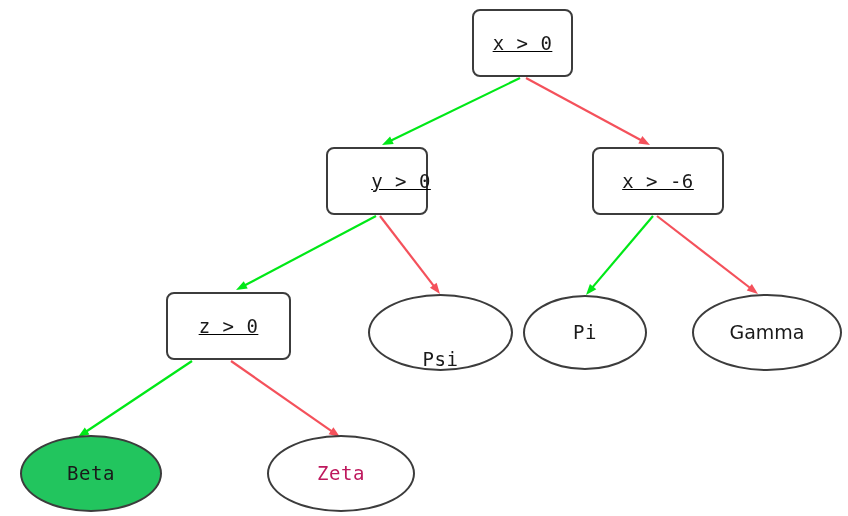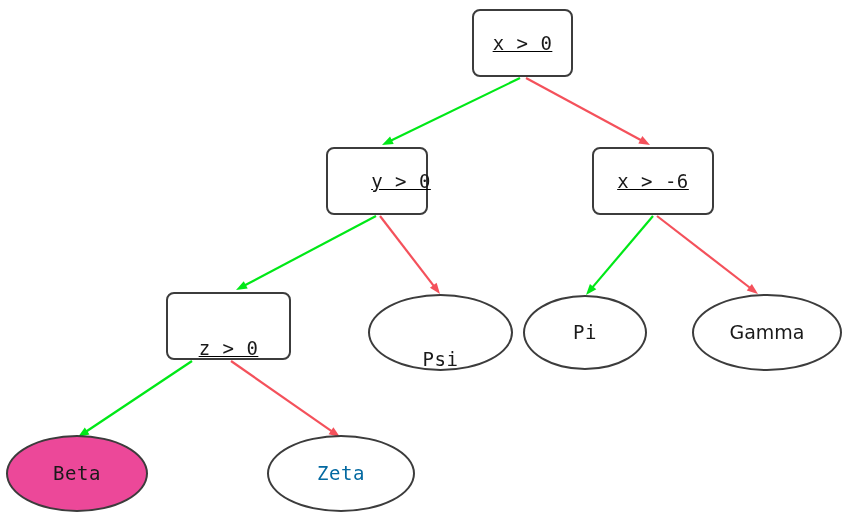--- a/index.html
+++ b/index.html
@@ -92,36 +92,36 @@
       </g>
     </svg>
 
   <div id="node-layer">
       <div class="node node-box" style="left: 472px; top: 9px; width: 101px; height: 68px; border-color: rgb(60, 60, 60); background: rgb(255, 255, 255);">
         <span class="node-label" style="color: rgb(26, 26, 26);">x &gt; 0</span>
       </div>
       <div class="node node-box" style="left: 326px; top: 147px; width: 102px; height: 68px; border-color: rgb(60, 60, 60); background: rgb(255, 255, 255);">
         <span class="node-label" style="color: rgb(26, 26, 26); margin-left: 48px;">y &gt; 0</span>
       </div>
-      <div class="node node-box" style="left: 592px; top: 147px; width: 122px; height: 68px; border-color: rgb(60, 60, 60); background: rgb(255, 255, 255);">
+      <div class="node node-box" style="left: 592px; top: 147px; width: 132px; height: 68px; border-color: rgb(60, 60, 60); background: rgb(255, 255, 255);">
         <span class="node-label" style="color: rgb(26, 26, 26);">x &gt; -6</span>
       </div>
-      <div class="node node-box" style="left: 166px; top: 292px; width: 125px; height: 68px; border-color: rgb(60, 60, 60); background: rgb(255, 255, 255); align-items: flex-end;">
+      <div class="node node-box" style="left: 166px; top: 292px; width: 125px; height: 68px; border-color: rgb(60, 60, 60); background: rgb(255, 255, 255);">
         <span class="node-label" style="color: rgb(26, 26, 26);">z &gt; 0</span>
       </div>
       <div class="node node-ellipse" style="left: 368px; top: 294px; width: 145px; height: 77px; border-color: rgb(60, 60, 60); background: rgb(255, 255, 255); align-items: flex-end;">
         <span class="node-label" style="color: rgb(26, 26, 26);">Psi</span>
       </div>
       <div class="node node-ellipse" style="left: 523px; top: 295px; width: 124px; height: 75px; border-color: rgb(60, 60, 60); background: rgb(255, 255, 255);">
         <span class="node-label" style="color: rgb(26, 26, 26);">Pi</span>
       </div>
       <div class="node node-ellipse" style="left: 692px; top: 294px; width: 150px; height: 77px; border-color: rgb(60, 60, 60); background: rgb(255, 255, 255); text-align: center;">
         <span class="node-label sans" style="color: rgb(26, 26, 26);">Gamma</span>
       </div>
-      <div class="node node-ellipse" style="left: 6px; top: 435px; width: 142px; height: 77px; border-color: rgb(60, 60, 60); background: #ec4899;">
+      <div class="node node-ellipse" style="left: 20px; top: 435px; width: 142px; height: 77px; border-color: rgb(60, 60, 60); background: #22c55e;">
         <span class="node-label" style="color: rgb(26, 26, 26);">Beta</span>
       </div>
       <div class="node node-ellipse" style="left: 267px; top: 435px; width: 148px; height: 77px; border-color: rgb(60, 60, 60); background: rgb(255, 255, 255);">
-        <span class="node-label" style="color: #0369a1;">Zeta</span>
+        <span class="node-label" style="color: #be185d;">Zeta</span>
       </div>
     </div>
 
 </div>
 
 </body></html>

